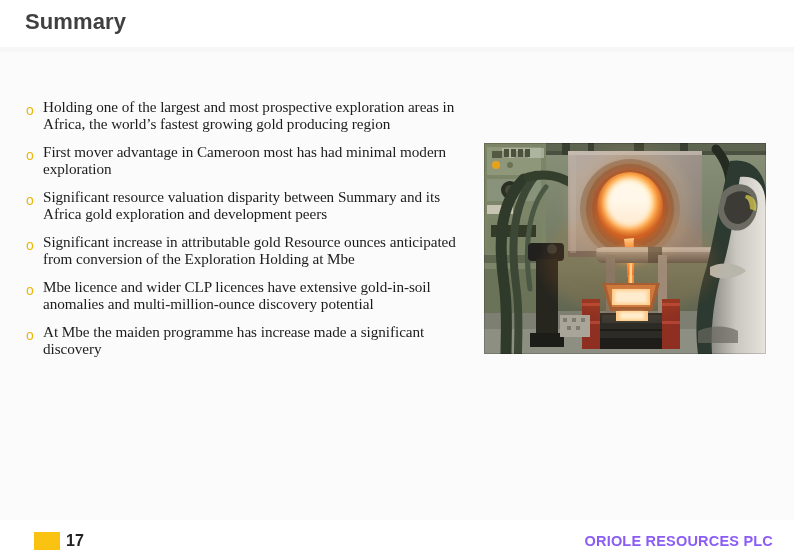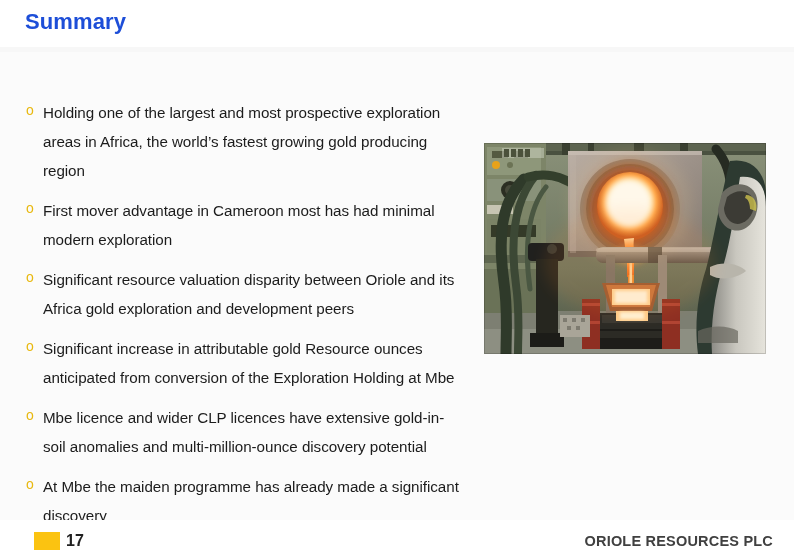--- a/index.html
+++ b/index.html
@@ -31,21 +31,21 @@
     width: 794px;
     height: 47px;
     background: #ffffff;
   }
   .slide-title {
     position: absolute;
     left: 25px;
     top: 9px;
     font-size: 22px;
     font-weight: bold;
-    color: #1d4ed8;
+    color: #404040;
     letter-spacing: 0.1px;
     white-space: nowrap;
   }
   .header-rule {
     position: absolute;
     left: 0;
     top: 47px;
     width: 794px;
     height: 5px;
     background: #f7f7f7;
@@ -78,23 +78,24 @@
     padding-top: 1px;
     font-size: 14px;
     line-height: 23px;
     color: #e8b80f;
     text-align: left;
     user-select: none;
   }
   .bullet-text {
     flex: 1 1 auto;
     font-size: 15.2px;
-    line-height: 29px;
+    line-height: 17px;
     color: #1c1c1c;
     letter-spacing: -0.05px;
+    font-family: Liberation Serif, serif;
   }
 
   
   .photo-frame {
     position: absolute;
     left: 484px;
     top: 91px;
     width: 282px;
     height: 211px;
     overflow: hidden;
@@ -131,21 +132,21 @@
     font-weight: bold;
     color: #212121;
     line-height: 20px;
   }
   .brand {
     position: absolute;
     right: 27px;
     top: 12px;
     font-size: 14.5px;
     font-weight: bold;
-    color: #404040;
+    color: #8b5cf6;
     letter-spacing: 0.2px;
     line-height: 19px;
     white-space: nowrap;
   }
 </style>
 </head>
 <body>
 
 <div class="slide">
 
@@ -163,36 +164,36 @@
         <span class="bullet-text">Holding one of the largest and most prospective exploration areas in Africa, the world’s fastest growing gold producing region</span>
       </div>
 
       <div class="bullet-item">
         <span class="bullet-marker">o</span>
         <span class="bullet-text">First mover advantage in Cameroon most has had minimal modern exploration</span>
       </div>
 
       <div class="bullet-item">
         <span class="bullet-marker">o</span>
-        <span class="bullet-text">Significant resource valuation disparity between Oriole and its Africa gold exploration and development peers</span>
+        <span class="bullet-text">Significant resource valuation disparity between Summary and its Africa gold exploration and development peers</span>
       </div>
 
       <div class="bullet-item">
         <span class="bullet-marker">o</span>
         <span class="bullet-text">Significant increase in attributable gold Resource ounces anticipated from conversion of the Exploration Holding at Mbe</span>
       </div>
 
       <div class="bullet-item">
         <span class="bullet-marker">o</span>
         <span class="bullet-text">Mbe licence and wider CLP licences have extensive gold-in-soil anomalies and multi-million-ounce discovery potential</span>
       </div>
 
       <div class="bullet-item">
         <span class="bullet-marker">o</span>
-        <span class="bullet-text">At Mbe the maiden programme has already made a significant discovery</span>
+        <span class="bullet-text">At Mbe the maiden programme has increase made a significant discovery</span>
       </div>
 
     </div>
 
     <div class="photo-frame">
       <svg viewBox="0 0 282 211" preserveAspectRatio="none" role="img">
         <defs>
           <radialGradient id="meltGlow" cx="50%" cy="44%" r="52%">
             <stop offset="0%" stop-color="#ffffff"></stop>
             <stop offset="38%" stop-color="#fffdf2"></stop>

